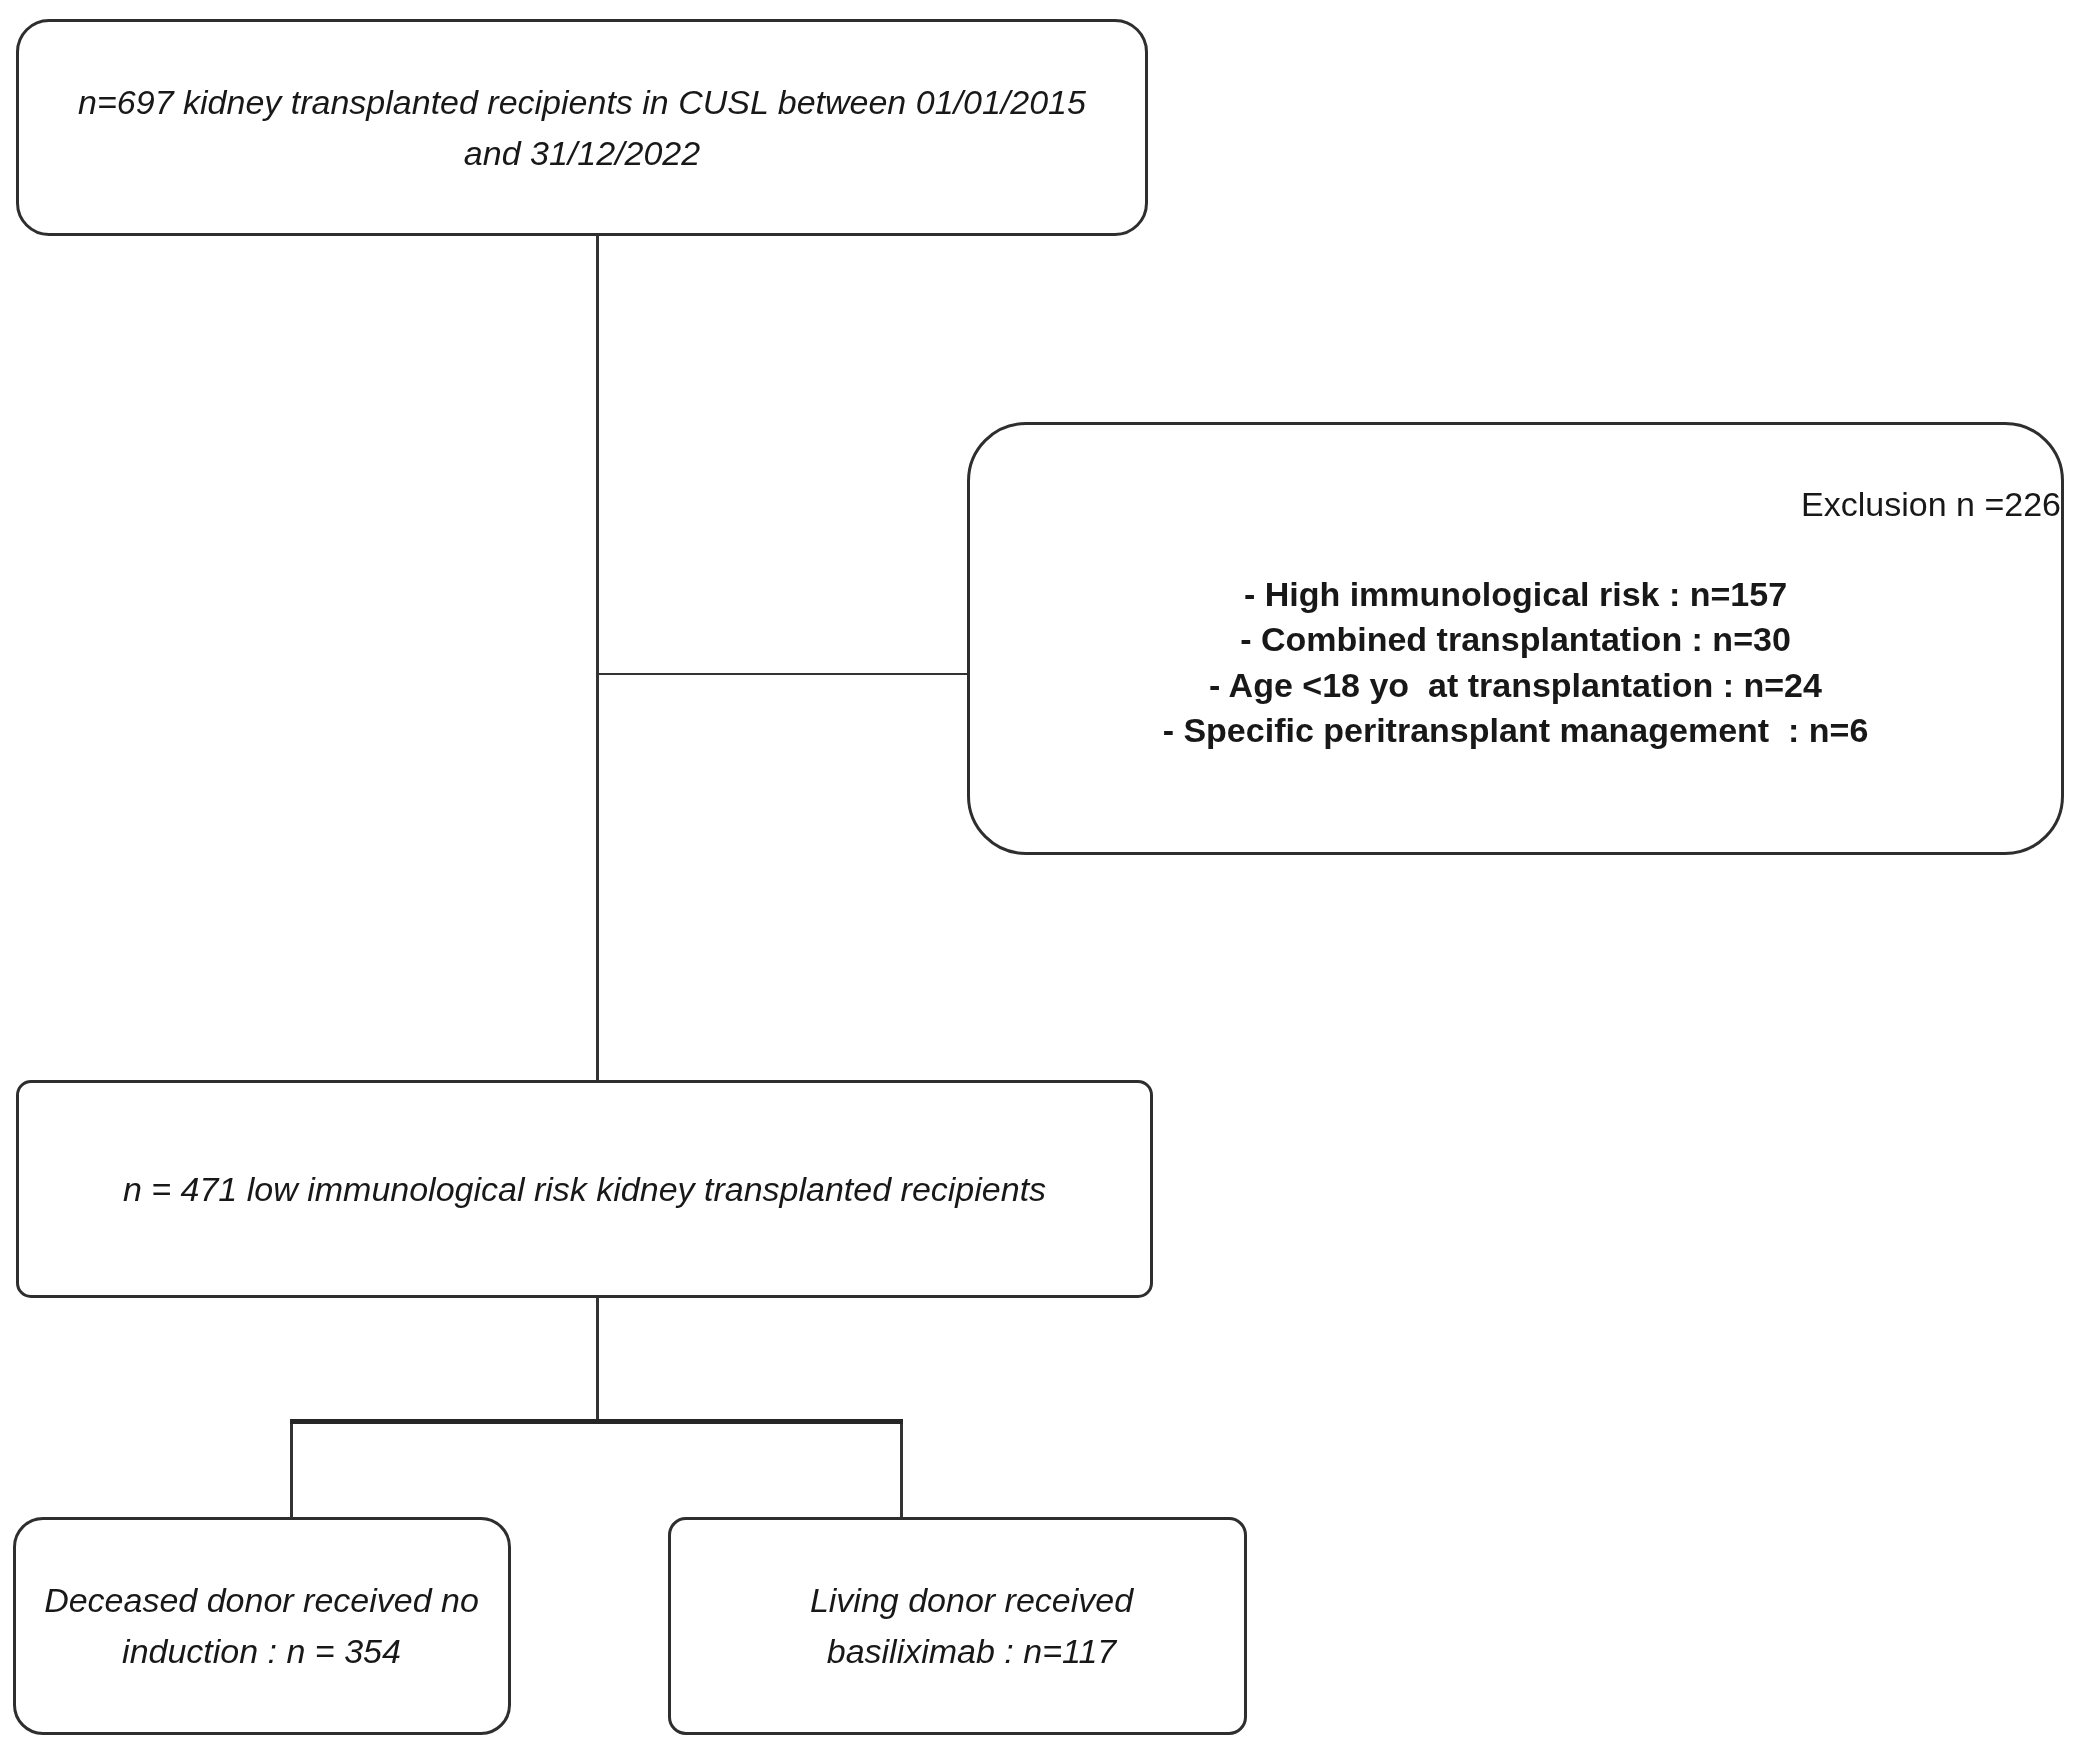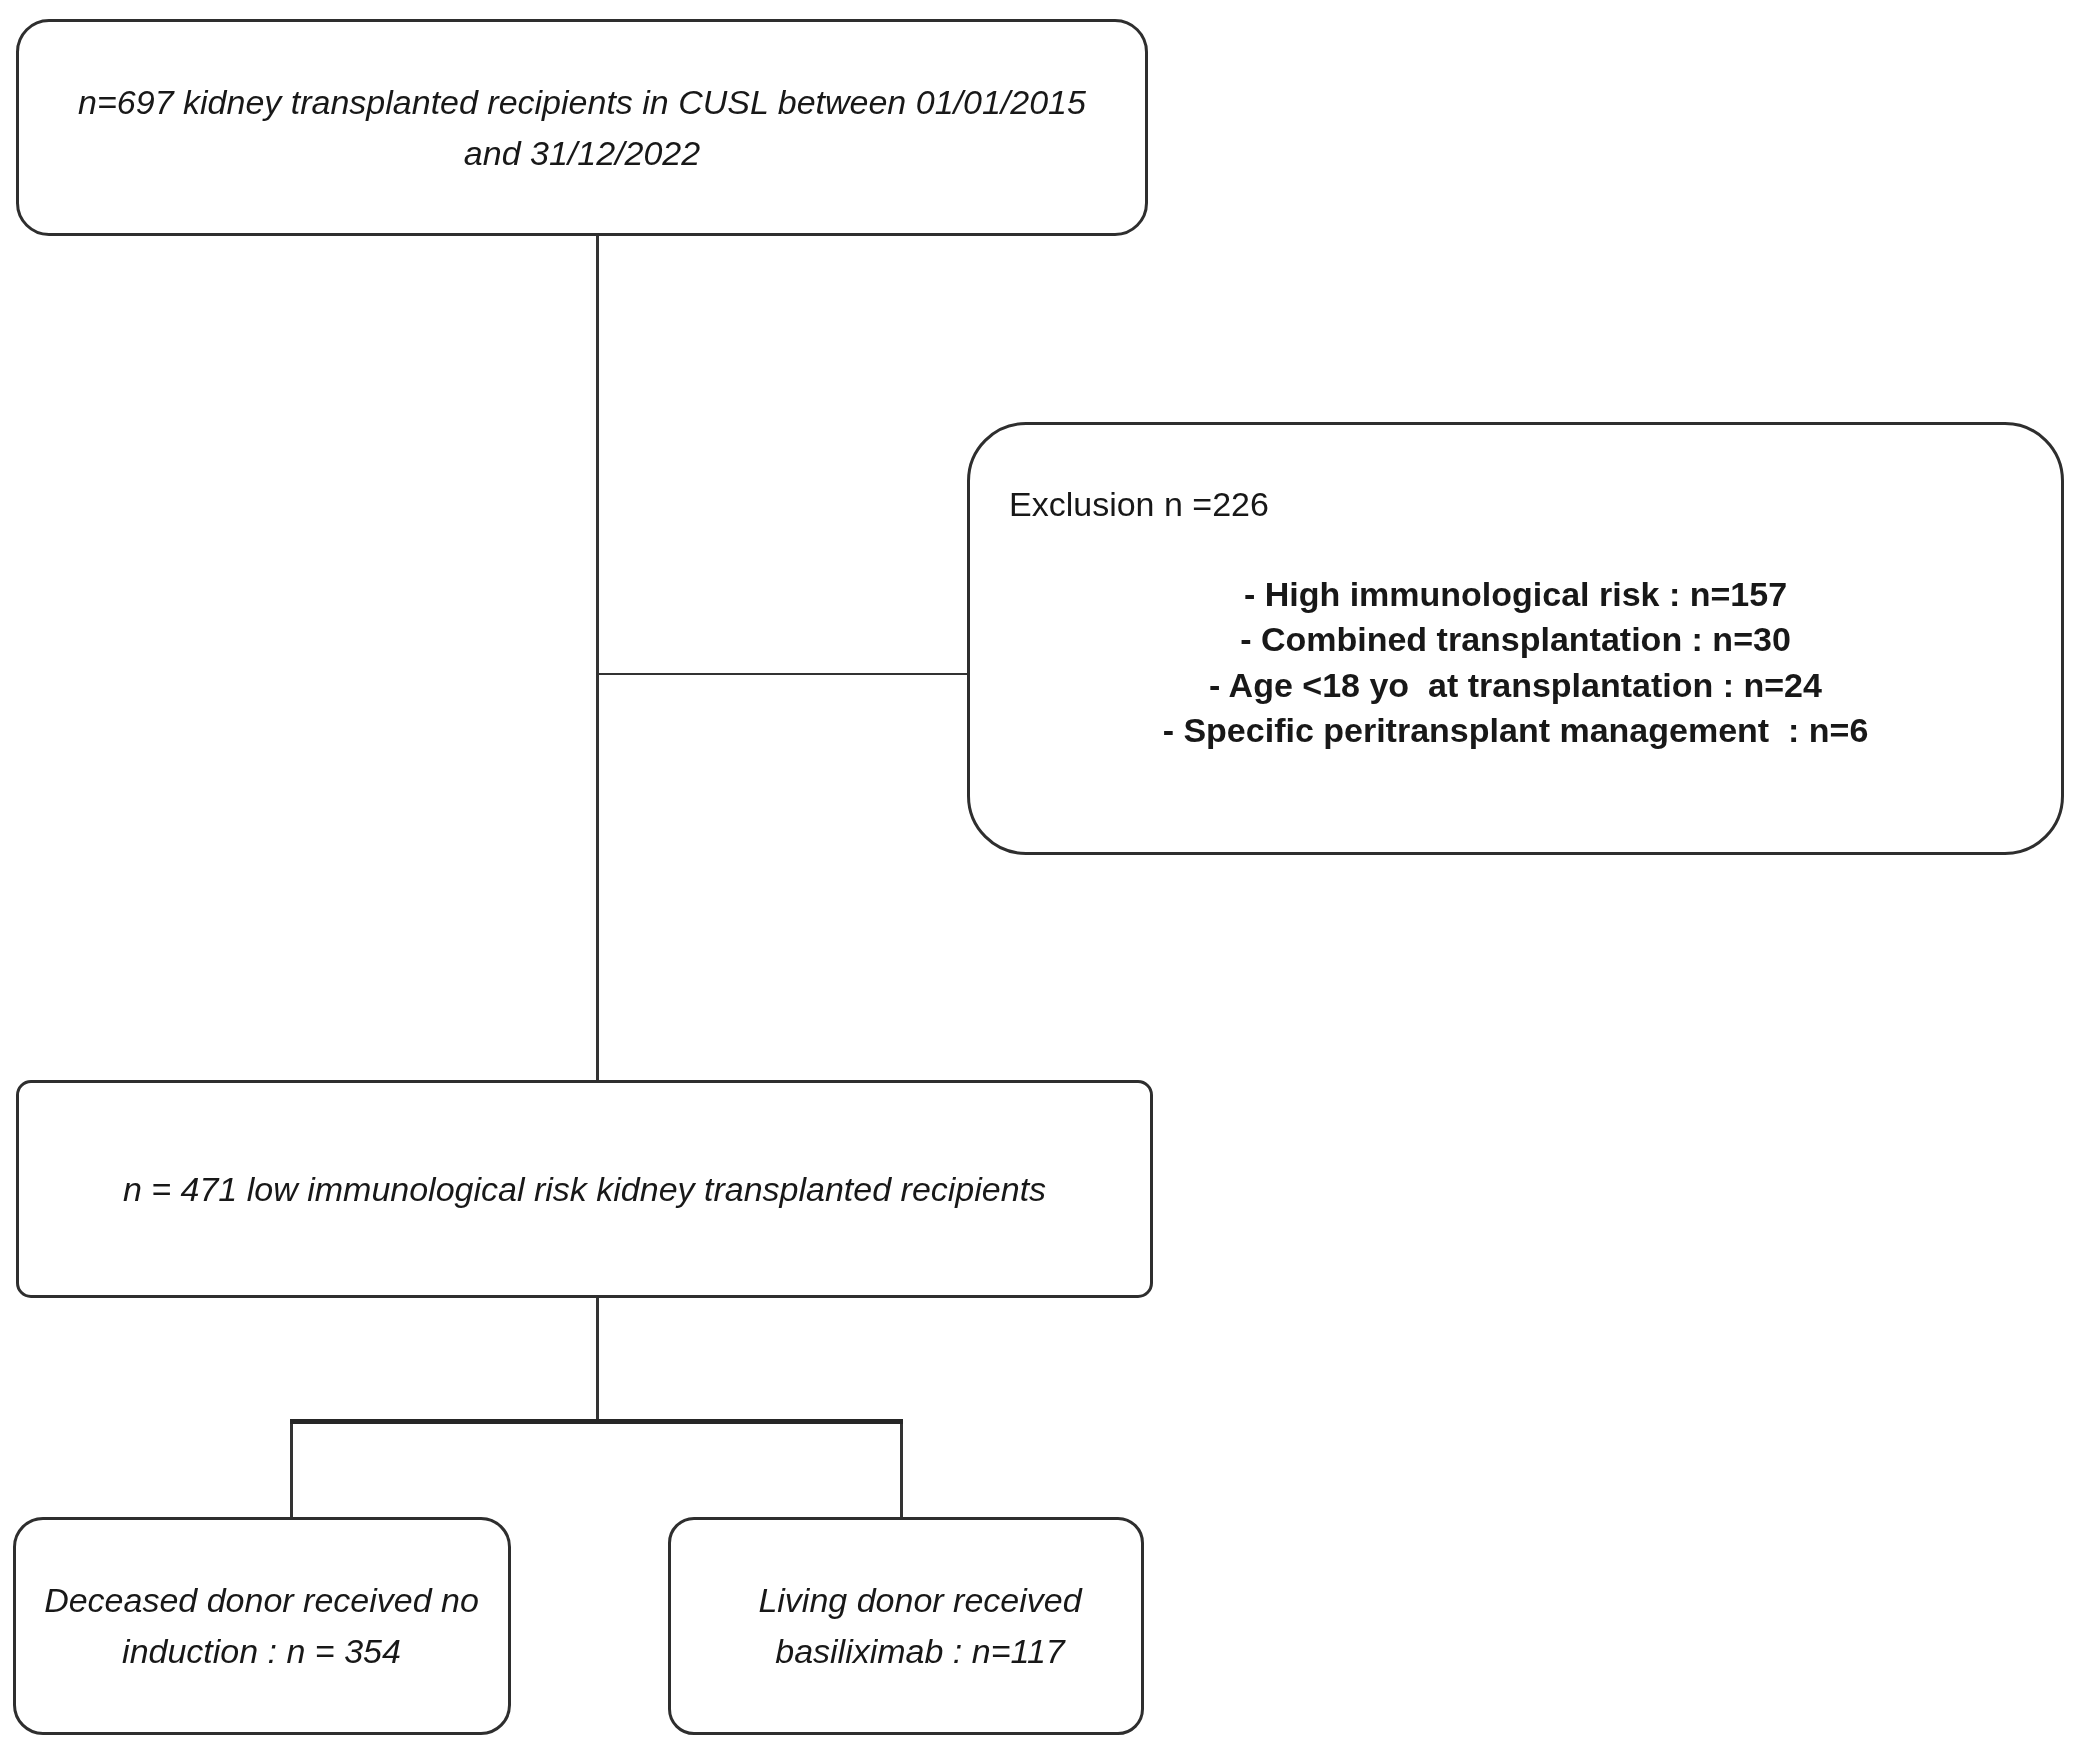--- a/index.html
+++ b/index.html
@@ -29,30 +29,30 @@
     white-space: pre-line;
     font-size: 34px;
     line-height: 1.5;
     color: #181818;
     padding: 0 12px;
     font-style: italic;
   }
   #top-box      { left: 16px;   top: 19px;   width: 1132px; height: 217px; border-radius: 33px; }
   #mid-box      { left: 16px;   top: 1080px; width: 1137px; height: 218px; border-radius: 15px; }
   #bl-box       { left: 12.5px;   top: 1517px; width: 498px;  height: 218px; border-radius: 30px; }
-  #br-box       { left: 668px; top: 1517px; width: 476px;  height: 218px; border-radius: 26px; padding-left: 28px; }
+  #br-box       { left: 668px; top: 1517px; width: 579px;  height: 218px; border-radius: 18px; padding-left: 28px; }
 
   #exclusion-box {
     left: 967px; top: 422px; width: 1097px; height: 433px;
     border-radius: 59px;
     display: block;
   }
   .exclusion-title {
     margin-top: 56px;
-    text-align: left;
+    text-align: right;
     font-size: 34px;
     line-height: 1.4;
     white-space: pre-wrap;
     padding-left: 39px;
   }
   .exclusion-list {
     margin-top: 43px;
     text-align: center;
   }
   .exclusion-item {

